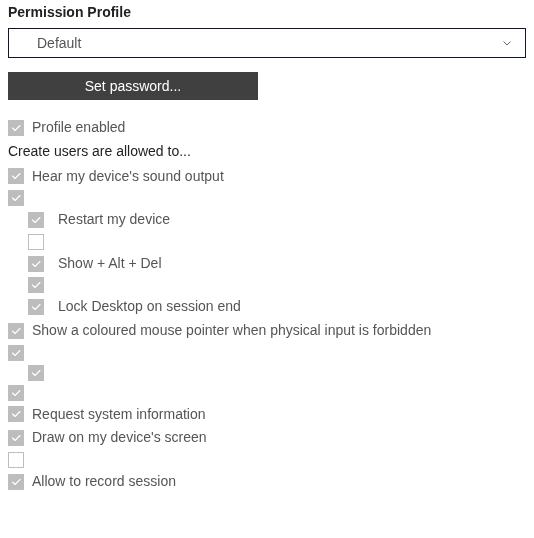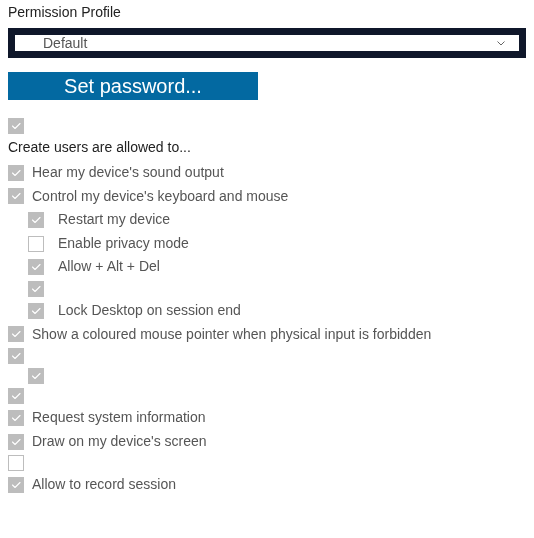--- a/index.html
+++ b/index.html
@@ -5,48 +5,48 @@
   * { box-sizing: border-box; margin: 0; padding: 0; }
   body {
     font-family: "Segoe UI", Arial, sans-serif;
     font-size: 14px;
     color: #333;
     background: #fff;
     padding: 4px 8px;
     width: 534px;
   }
   .heading {
-    font-weight: 400;
+    font-weight: 700;
     font-size: 14px;
     color: #222;
     margin-bottom: 8px;
   }
   .select-wrap {
-    border: 7px solid #0f172a;
+    border: 1px solid #0f172a;
     height: 30px;
     display: flex;
     align-items: center;
     padding: 0 10px 0 28px;
     position: relative;
     color: #555;
     margin-bottom: 14px;
   }
   .select-wrap .chevron {
     position: absolute;
     right: 12px;
     top: 50%;
     transform: translateY(-50%);
   }
   .chevron svg { width: 12px; height: 12px; display: block; }
   .btn {
     width: 250px;
     height: 28px;
-    background: #0369a1;
+    background: #404040;
     color: #fff;
-    font-size: 20px;
+    font-size: 14px;
     border: none;
     display: inline-flex;
     align-items: center;
     justify-content: center;
     margin-bottom: 16px;
     cursor: default;
   }
   .row {
     display: flex;
     align-items: center;
@@ -100,63 +100,62 @@
 </div>
 
 <button class="btn">Set password...</button>
 
 <div class="row">
   <span class="cb checked">
       <svg viewBox="0 0 24 24">
         <path d="M5 12l5 5L20 7"></path>
       </svg>
     </span>
+  <span class="label">Profile enabled</span>
 </div>
 
 <div class="subheading">Create users are allowed to...</div>
 
 <div class="row">
   <span class="cb checked">
       <svg viewBox="0 0 24 24">
         <path d="M5 12l5 5L20 7"></path>
       </svg>
     </span>
   <span class="label">Hear my device's sound output</span>
 </div>
 
 <div class="row">
   <span class="cb checked">
       <svg viewBox="0 0 24 24">
         <path d="M5 12l5 5L20 7"></path>
       </svg>
     </span>
-  <span class="label">Control my device's keyboard and mouse</span>
 </div>
 
 <div class="row indent1">
   <span class="cb checked">
       <svg viewBox="0 0 24 24">
         <path d="M5 12l5 5L20 7"></path>
       </svg>
     </span>
   <span class="label">Restart my device</span>
 </div>
 
 <div class="row indent1">
   <span class="cb"></span>
-  <span class="label">Enable privacy mode</span>
-</div>
-
-<div class="row indent1">
-  <span class="cb checked">
-      <svg viewBox="0 0 24 24">
-        <path d="M5 12l5 5L20 7"></path>
-      </svg>
-    </span>
-  <span class="label">Allow + Alt + Del</span>
+</div>
+
+<div class="row indent1">
+  <span class="cb checked">
+      <svg viewBox="0 0 24 24">
+        <path d="M5 12l5 5L20 7"></path>
+      </svg>
+    </span>
+  <span class="label">Show + Alt + Del</span>
 </div>
 
 <div class="row indent1">
   <span class="cb checked">
       <svg viewBox="0 0 24 24">
         <path d="M5 12l5 5L20 7"></path>
       </svg>
     </span>
 </div>
 

